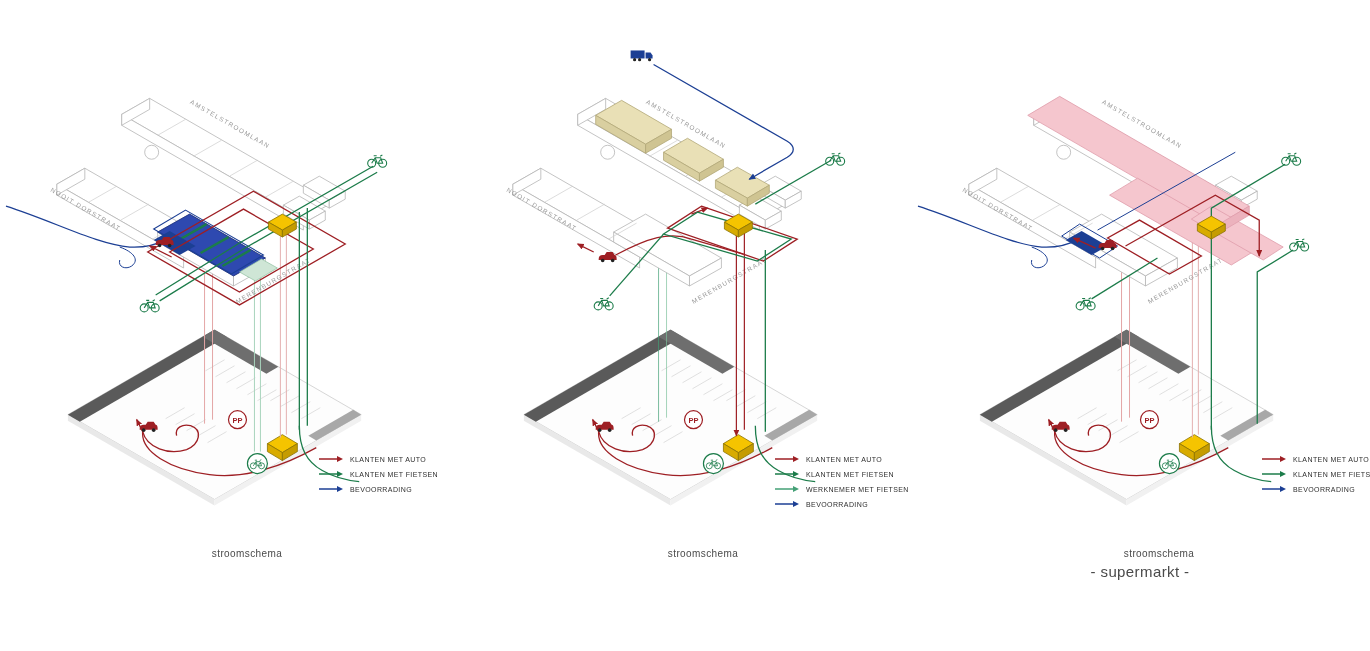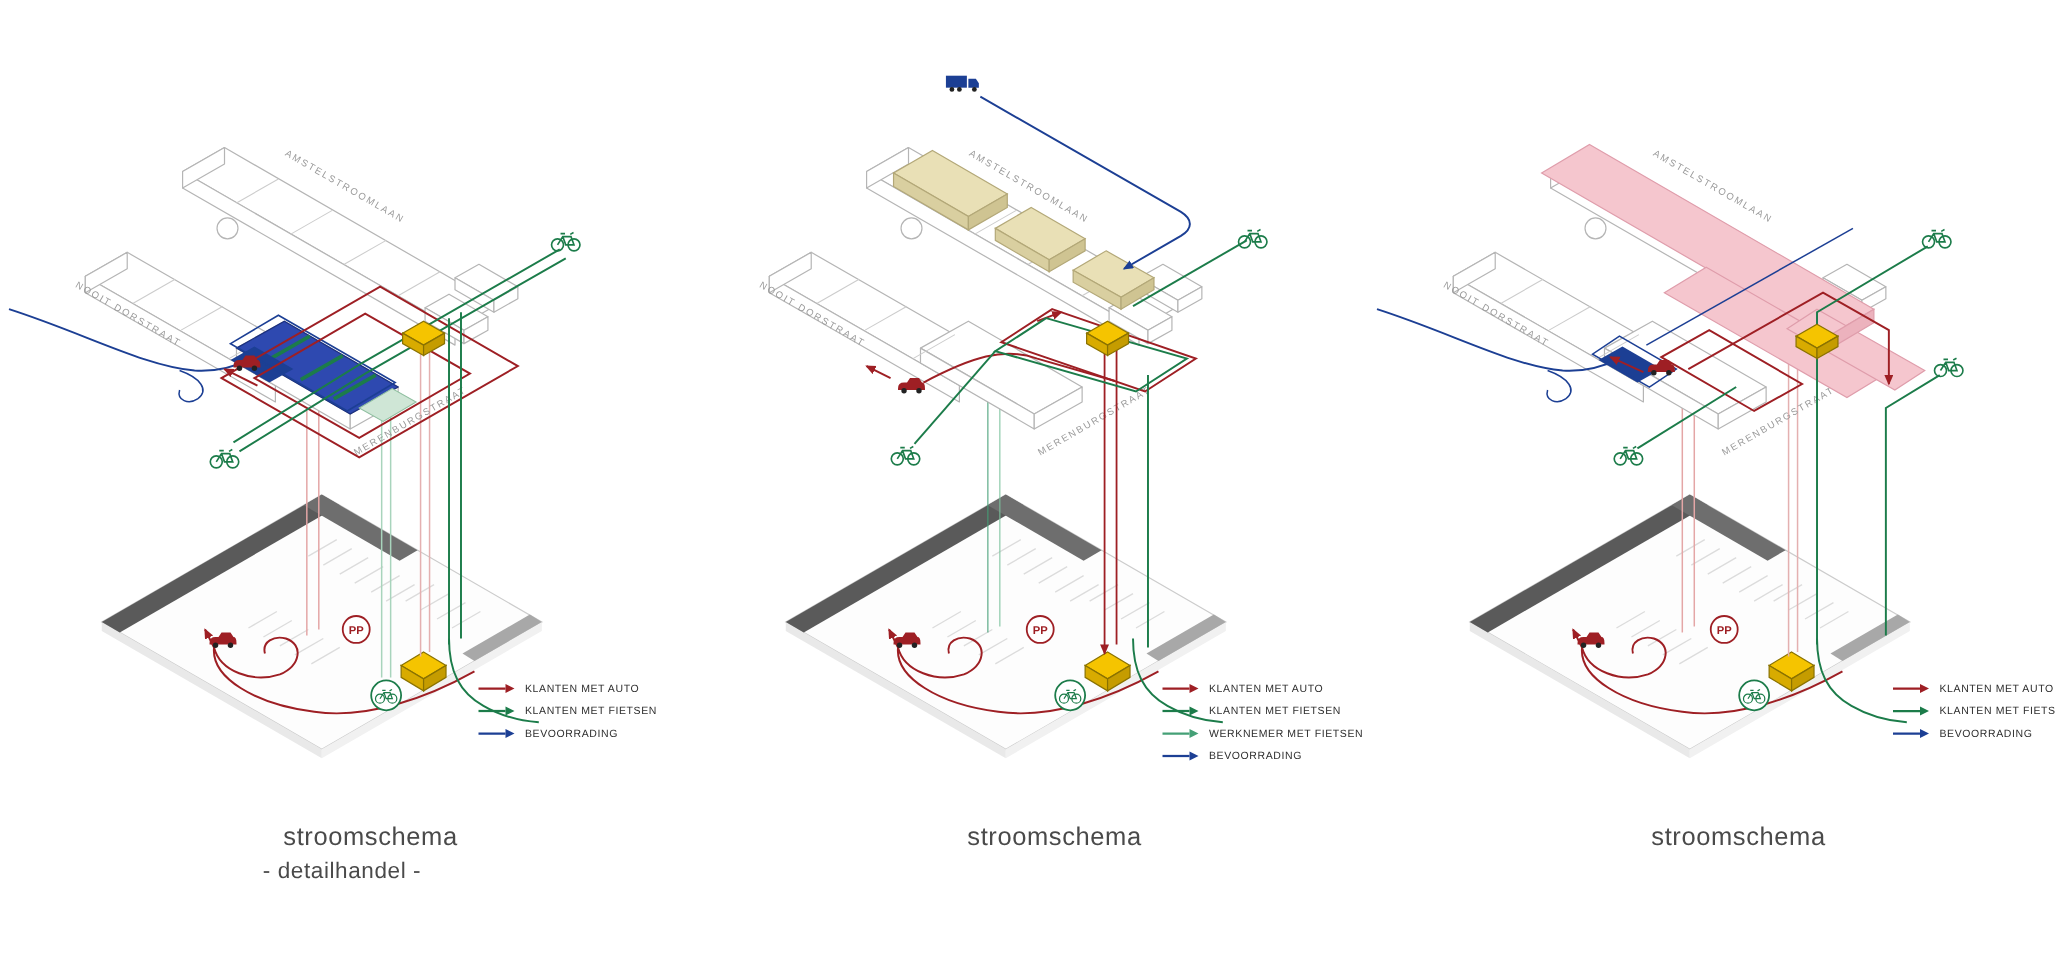--- a/index.html
+++ b/index.html
@@ -5,21 +5,21 @@
   html,body{margin:0;padding:0;background:#fff;}
   .stage{position:relative;width:1370px;height:651px;background:#ffffff;overflow:hidden;
          font-family:"Liberation Sans",sans-serif;}
   .panel{position:absolute;top:0;width:456px;height:651px;}
   #panel-1{left:0;} #panel-2{left:456px;} #panel-3{left:912px;}
   .diagram{position:absolute;top:0;left:0;}
   .legend{position:absolute;top:455px;display:flex;flex-direction:column;gap:7px;z-index:5;}
   .legend-row{display:flex;align-items:center;gap:6px;}
   .legend-label{font-size:7px;letter-spacing:.4px;color:#2e2e2e;white-space:nowrap;}
   .caption{position:absolute;top:548px;left:0;width:100%;text-align:center;color:#4a4a4a;z-index:5;}
-  .caption-title{font-size:17px;letter-spacing:.4px;margin-left:38px;}
+  .caption-title{font-size:10px;letter-spacing:.4px;margin-left:38px;}
   .caption-sub{font-size:15px;letter-spacing:.4px;margin-top:4px;}
   text{font-family:"Liberation Sans",sans-serif;}
   .street{font-size:6.4px;letter-spacing:1.3px;fill:#9a9a9a;}
   .bld{fill:#ffffff;stroke:#b5b5b5;stroke-width:.8;stroke-linejoin:round;}
   .div-lines{stroke:#cccccc;stroke-width:.7;}
   .stall{stroke:#dcdcdc;stroke-width:.9;}
   .flow{fill:none;stroke-width:1.3;}
   .thin{stroke-width:1;}
 </style>
 </head>
@@ -207,21 +207,20 @@
       <div class="legend-row">
         <svg width="26" height="8">
           <line x1="1" y1="4" x2="19" y2="4" stroke-width="1.5" stroke="#1c3f94"></line>
           <path d="M19,1 L25,4 L19,7 Z" fill="#1c3f94"></path>
         </svg>
         <span class="legend-label">BEVOORRADING</span>
       </div>
     </div>
     <figcaption class="caption">
       <div class="caption-title">stroomschema</div>
-      <div class="caption-sub">- detailhandel -</div>
     </figcaption>
   </figure>
 
   <figure class="panel" id="panel-2" style="margin:0">
     <svg class="diagram" viewBox="0 0 457 530" width="456" height="530">
       <use href="#garage" x="65" y="330"></use>
       <g class="thin" fill="none">
         <line x1="203" y1="266" x2="203" y2="422" stroke="#44a076" opacity="0.7"></line>
         <line x1="211" y1="262" x2="211" y2="418" stroke="#7cc29c" opacity="0.7"></line>
       </g>
@@ -360,16 +359,17 @@
       <div class="legend-row">
         <svg width="26" height="8">
           <line x1="1" y1="4" x2="19" y2="4" stroke-width="1.5" stroke="#1c3f94"></line>
           <path d="M19,1 L25,4 L19,7 Z" fill="#1c3f94"></path>
         </svg>
         <span class="legend-label">BEVOORRADING</span>
       </div>
     </div>
     <figcaption class="caption">
       <div class="caption-title">stroomschema</div>
+      <div class="caption-sub">- supermarkt -</div>
     </figcaption>
   </figure>
 
 </div>
 
 </body></html>

